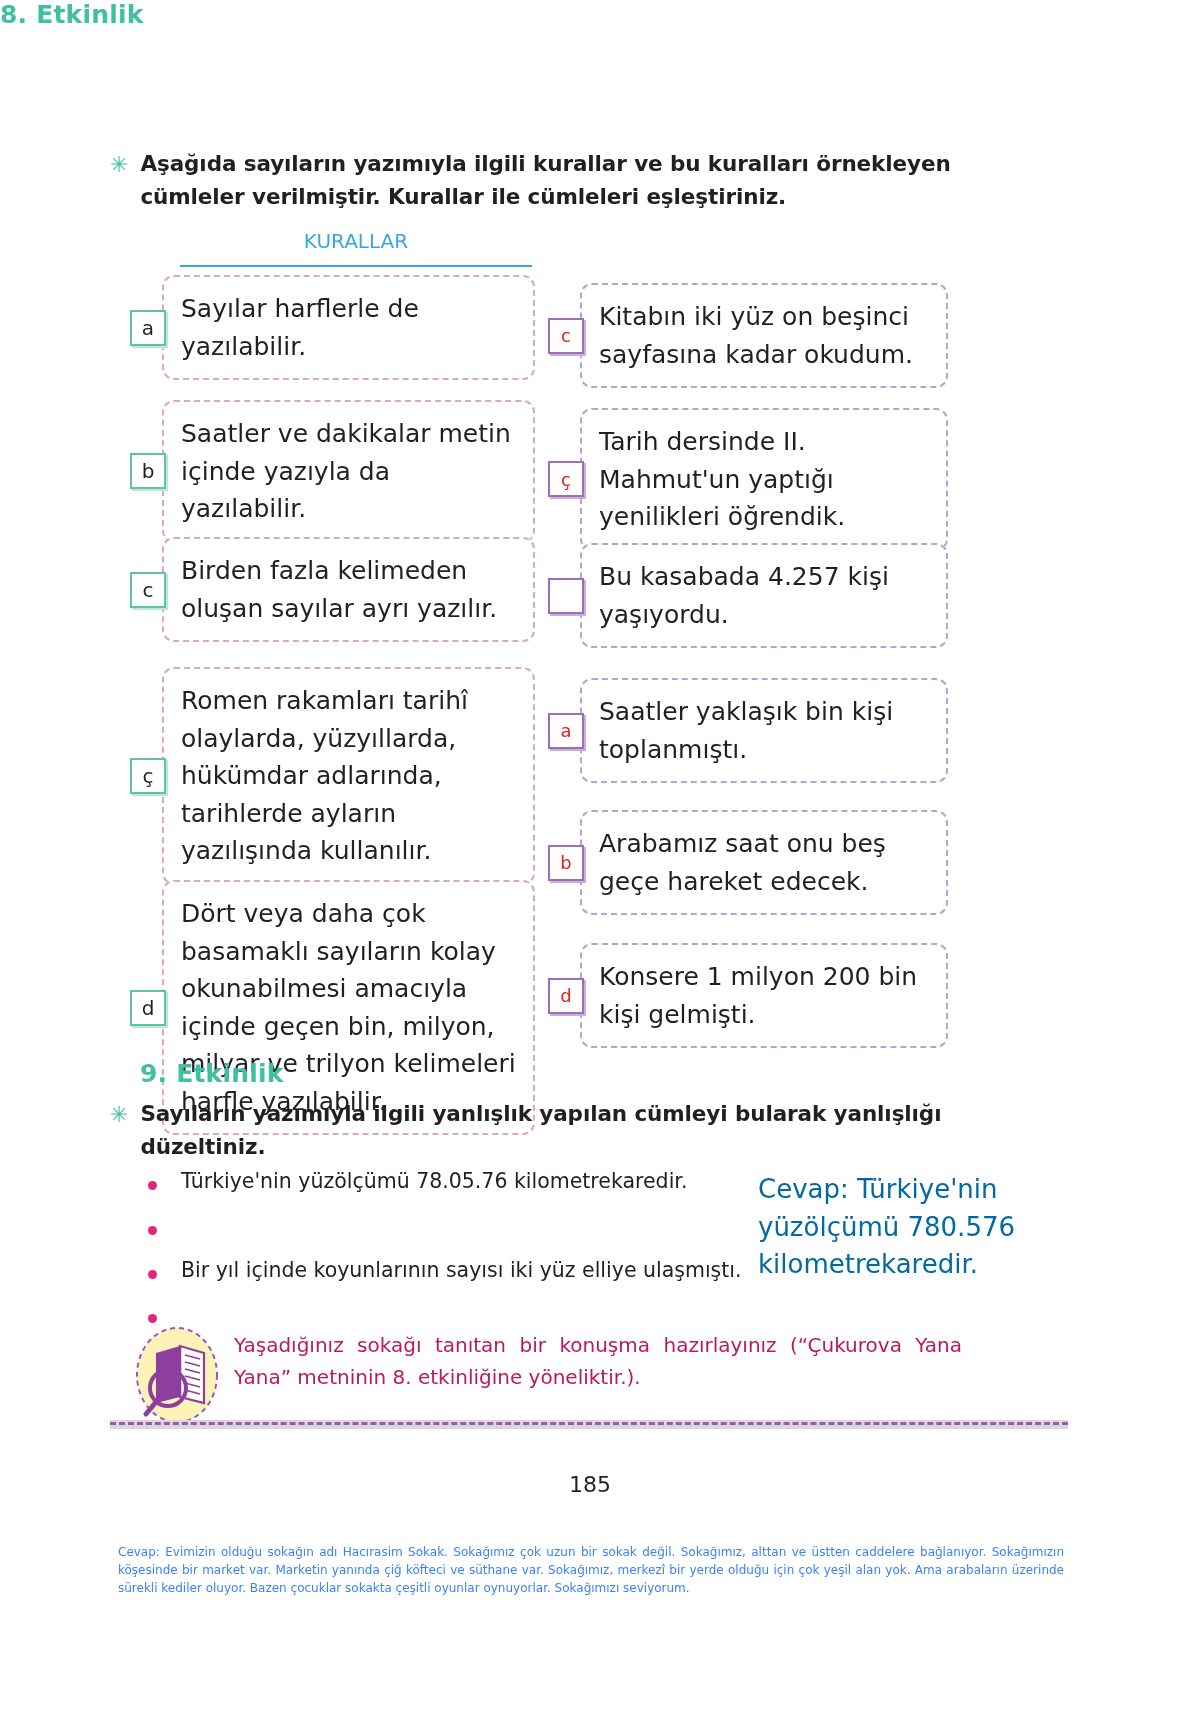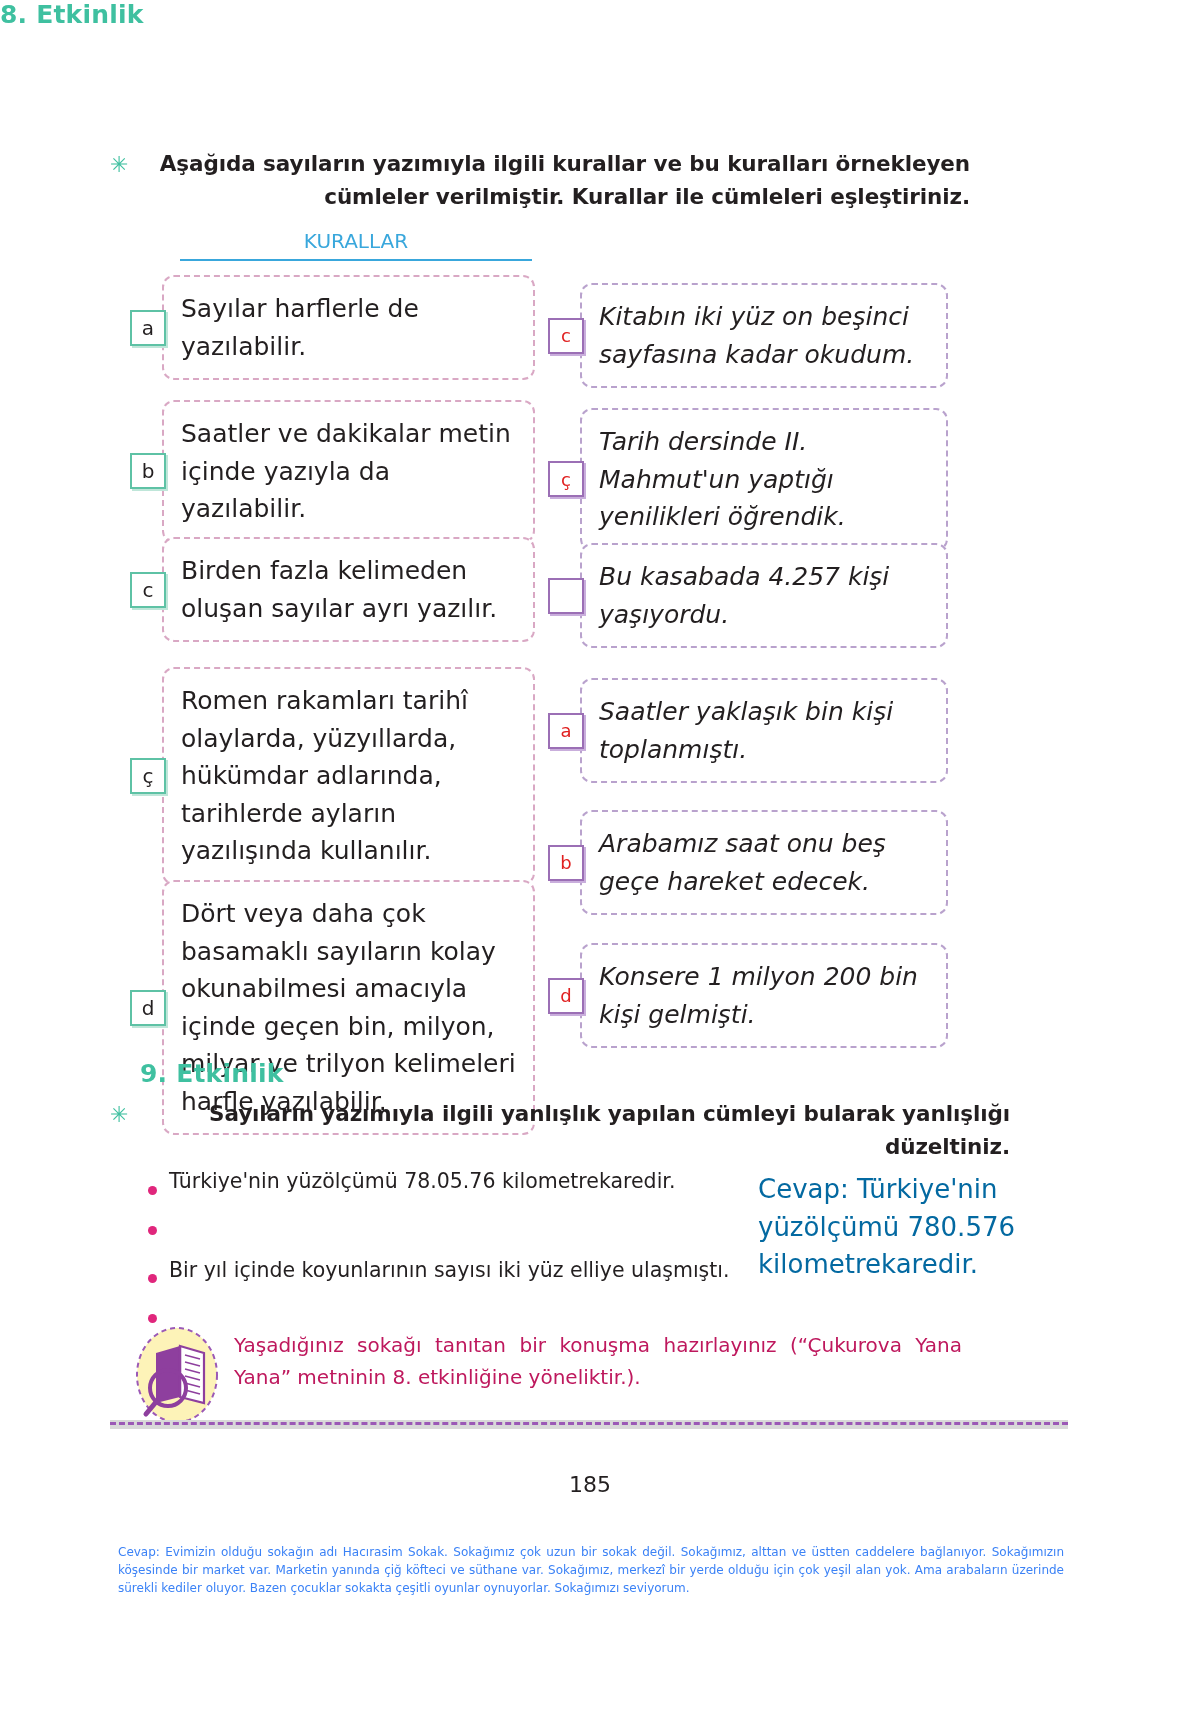--- a/index.html
+++ b/index.html
@@ -33,30 +33,29 @@
     line-height: 1;
     margin-top: 6px;
     flex: 0 0 auto;
   }
   .instr-text {
     font-weight: bold;
     font-size: 21.5px;
     line-height: 1.52;
     color: #231f20;
     letter-spacing: -0.1px;
-    text-align: right;
   }
 
   
   .col-head {
     position: absolute;
     color: #39a7dc;
     font-size: 20px;
     text-align: center;
-    padding-bottom: 6px;
+    padding-bottom: 12px;
     border-bottom: 2px solid #39a7dc;
   }
   .col-head-left  { left: 180px; top: 229px; width: 352px; }
   .col-head-right { left: 592px; top: 229px; width: 352px; }
 
   
   .match { position: absolute; left: 0; top: 275px; width: 1180px; }
   .col-left  { position: absolute; left: 130px;  top: 0; width: 405px; }
   .col-right { position: absolute; left: 548px;  top: 8px; width: 400px; }
 
@@ -87,27 +86,27 @@
     border-radius: 12px;
     padding: 13px 16px 13px 17px;
     font-size: 25px;
     line-height: 1.5;
     color: #231f20;
     background: #fff;
     min-height: 62px;
     display: flex;
     align-items: center;
   }
-  .box-right { border-color: #b9a2cd; font-style: italic; }
+  .box-right { border-color: #b9a2cd; }
   .ml-neg { margin-left: -4px; }
 
   
   .bullets { position: absolute; left: 148px; top: 1168px; width: 620px; }
   .bullet-li {
-    display: flex; align-items: flex-end; gap: 12px;
+    display: flex; align-items: center; gap: 24px;
     margin-bottom: 22px;
     font-size: 20.5px;
     line-height: 1.3;
     color: #231f20;
   }
   .dot {
     flex: 0 0 auto;
     width: 9px; height: 9px; border-radius: 50%;
     background: #e0267c;
     margin-top: 9px;

